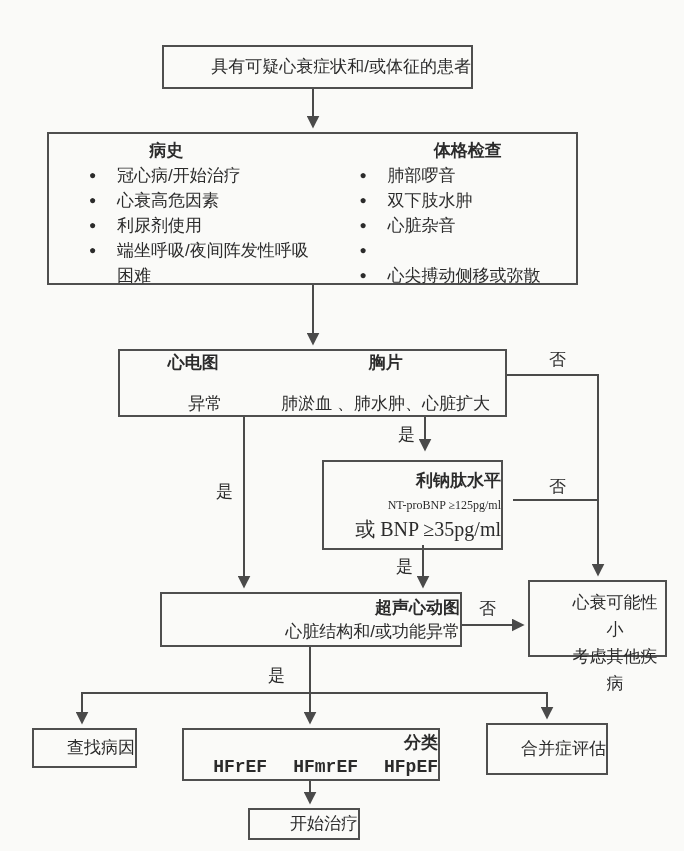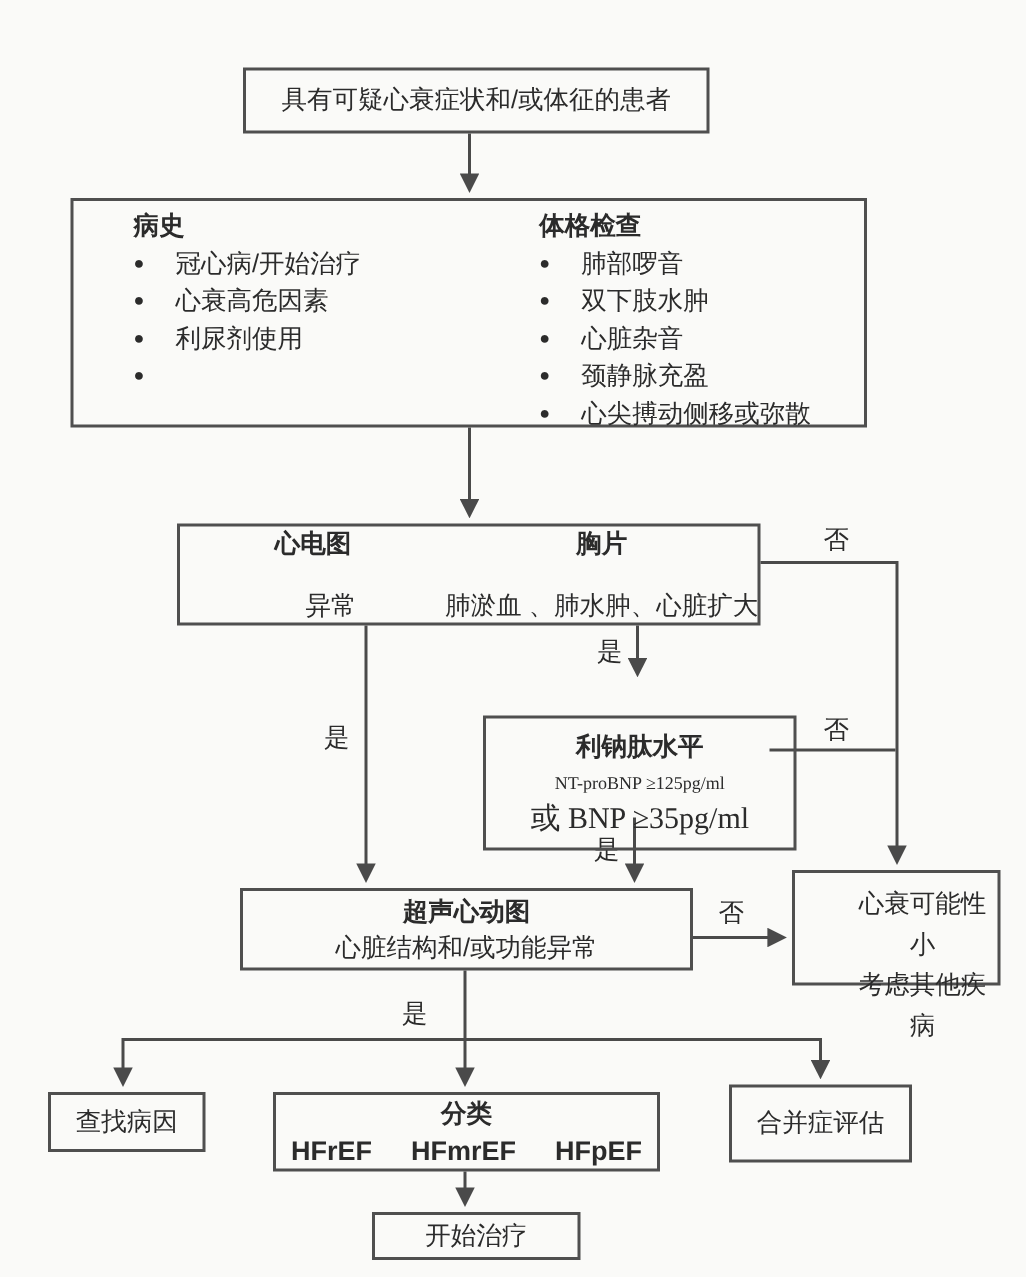--- a/index.html
+++ b/index.html
@@ -11,48 +11,48 @@
     color:#2b2b2b;
     overflow:hidden;
   }
   .connectors{position:absolute;left:0;top:0;width:684px;height:851px;}
   .connectors line, .connectors polyline{stroke:#4a4a4a;stroke-width:2;fill:none;}
   .node{
     position:absolute;
     border:2px solid #4f4f4f;
     box-sizing:border-box;
     display:flex;flex-direction:column;
-    align-items:center;justify-content:center;
+    align-items:flex-end;justify-content:center;
     text-align:center;
     background:transparent;
     font-size:17px;
     line-height:24px;
   }
   .bold{font-weight:bold;}
   .serif{font-family:"Liberation Serif",serif;}
 
   
   .hx-box{flex-direction:row;align-items:stretch;justify-content:flex-start;padding:4px 0;}
   .hx-col{display:flex;flex-direction:column;text-align:left;}
   .hx-col.left{width:54%;padding-left:40px;box-sizing:border-box;}
   .hx-col.right{width:46%;padding-left:26px;box-sizing:border-box;}
-  .hx-title{font-weight:bold;text-align:left;line-height:25px;}
+  .hx-title{font-weight:bold;text-align:center;line-height:25px;}
   .hx-title.right-t{}
   .hx-title.left-t{padding-right:90px;}
   .bullet-row{display:flex;align-items:flex-start;line-height:25px;}
   .dot{width:28px;flex:0 0 28px;font-size:12px;line-height:25px;}
   .bt{flex:1;padding-right:8px;}
 
   
   .grid2{display:grid;grid-template-columns:38% 62%;width:100%;height:100%;align-content:center;row-gap:16px;padding-left:31px;}
   .gcell{text-align:center;line-height:25px;}
   .indent{padding-left:24px;}
 
   .edge-label{position:absolute;font-size:17px;line-height:20px;}
-  .stack-gap{display:flex;gap:26px;justify-content:center;font-weight:bold;font-size:18px;font-family:Liberation Sans, sans-serif;}
+  .stack-gap{display:flex;gap:26px;justify-content:center;font-weight:bold;font-size:18px;font-family:Liberation Mono, monospace;}
   .unlikely{justify-content:flex-start;padding-top:7px;line-height:27px;padding-left:35px;}
 </style>
 </head>
 <body>
 
 <div class="canvas">
 
   <svg class="connectors">
     <defs>
       <marker id="arr" viewBox="0 0 10 10" refX="8" refY="5" markerWidth="6.5" markerHeight="6.5" orient="auto">
@@ -97,57 +97,57 @@
       <div class="bullet-row">
         <span class="dot">●</span>
         <span class="bt">心衰高危因素</span>
       </div>
       <div class="bullet-row">
         <span class="dot">●</span>
         <span class="bt">利尿剂使用</span>
       </div>
       <div class="bullet-row">
         <span class="dot">●</span>
+        <span class="bt">端坐呼吸/夜间阵发性呼吸困难</span>
       </div>
     </div>
     <div class="hx-col right">
       <div class="hx-title right-t">体格检查</div>
       <div class="bullet-row">
         <span class="dot">●</span>
         <span class="bt">肺部啰音</span>
       </div>
       <div class="bullet-row">
         <span class="dot">●</span>
         <span class="bt">双下肢水肿</span>
       </div>
       <div class="bullet-row">
         <span class="dot">●</span>
         <span class="bt">心脏杂音</span>
       </div>
       <div class="bullet-row">
         <span class="dot">●</span>
-        <span class="bt">颈静脉充盈</span>
       </div>
       <div class="bullet-row">
         <span class="dot">●</span>
         <span class="bt">心尖搏动侧移或弥散</span>
       </div>
     </div>
   </div>
 
   <div class="node" style="left:118px;top:349px;width:389px;height:68px;">
     <div class="grid2">
       <div class="gcell bold">心电图</div>
       <div class="gcell bold">胸片</div>
       <div class="gcell indent">异常</div>
       <div class="gcell">肺淤血 、肺水肿、心脏扩大</div>
     </div>
   </div>
 
-  <div class="node" style="left:322px;top:477px;width:209px;height:90px;">
+  <div class="node" style="left:322px;top:460px;width:181px;height:90px;">
     <div class="bold">利钠肽水平</div>
     <div class="serif" style="font-size:12px;">NT-proBNP ≥125pg/ml</div>
     <div class="serif" style="font-size:20px;">或 BNP ≥35pg/ml</div>
   </div>
 
   <div class="node" style="left:160px;top:592px;width:302px;height:55px;">
     <div class="bold">超声心动图</div>
     <div>心脏结构和/或功能异常</div>
   </div>
 
@@ -166,17 +166,17 @@
       <span>HFrEF</span>
       <span>HFmrEF</span>
       <span>HFpEF</span>
     </div>
   </div>
 
   <div class="node" style="left:486px;top:723px;width:122px;height:52px;">
     <span>合并症评估</span>
   </div>
 
-  <div class="node" style="left:248px;top:808px;width:139px;height:32px;">
+  <div class="node" style="left:248px;top:808px;width:112px;height:32px;">
     <span>开始治疗</span>
   </div>
 
 </div>
 
 </body></html>

